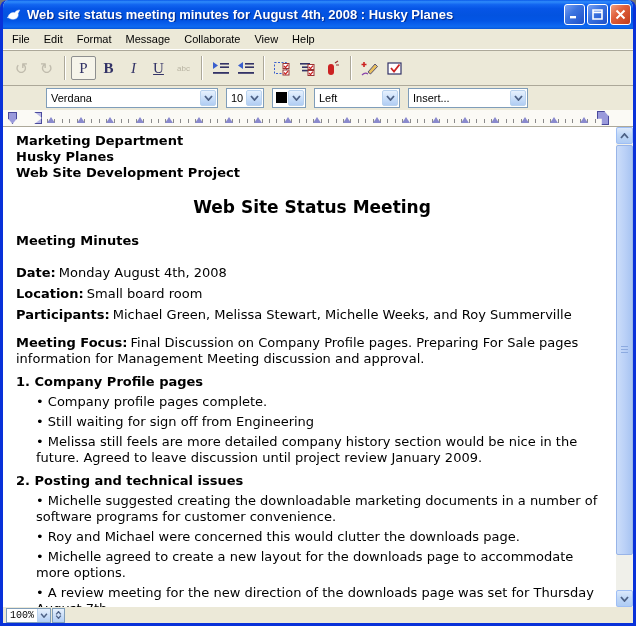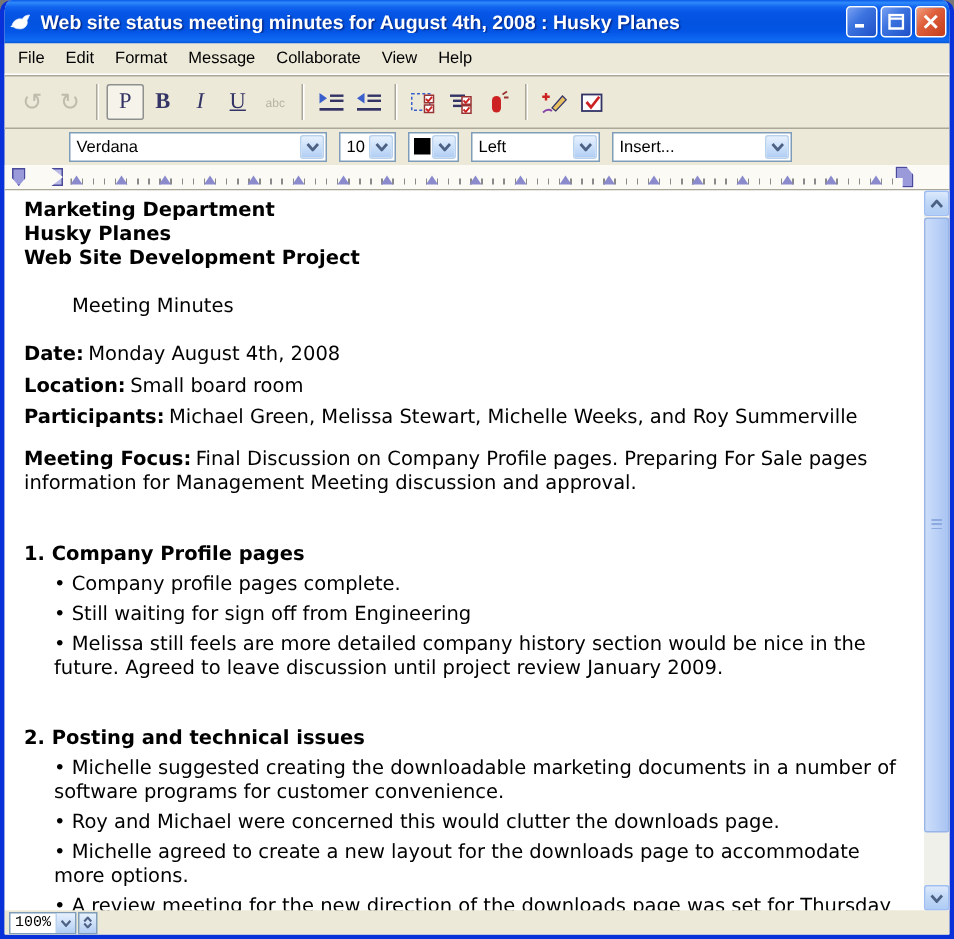--- a/index.html
+++ b/index.html
@@ -112,27 +112,27 @@
     position:absolute; top:127px; left:0; right:0; height:480px;
     background:#fff; display:flex;
   }
   .doc-content{
     width:613px; height:100%; overflow:hidden;
     font-family:"DejaVu Sans", sans-serif; font-size:13px; line-height:16px; color:#000;
     padding:6px 8px 0 13px;
   }
   .b{ font-weight:bold; }
   .doc-title{ font-size:17px; line-height:20px; font-weight:bold; text-align:center; margin-top:16px; }
-  .doc-subtitle{ font-weight:normal; margin-top:16px;margin-left:32px; }
+  .doc-subtitle{ font-weight:bold; margin-top:16px; }
   .doc-fields{ margin-top:16px; }
   .doc-field{ margin-bottom:5px; }
   .doc-field .b{ margin-right:3px; }
   .doc-focus{ margin-top:12px; }
   .doc-focus .b{ margin-right:3px; }
-  .sec-head{ font-weight:bold; margin-top:31px; }
+  .sec-head{ font-weight:bold; margin-top:7px; }
   .bullet{ padding-left:20px; margin-top:4px; }
   .bullet:first-of-type{ margin-top:6px; }
   .bullet::before{ content:"\2022\00a0"; }
 
   
   .scrollbar{ width:17px; height:100%; background:#F0F0EA; position:relative; flex:0 0 auto; }
   .sb-btn{
     position:absolute; left:0; width:17px; height:17px;
     background:linear-gradient(180deg,#DCE9FB,#C1D8F7 45%,#AFCCF4);
     border:1px solid #9EBEF5; border-radius:2px;
@@ -351,20 +351,21 @@
 
   <div class="docarea">
     <div class="doc-content">
 
         <div class="b">Marketing Department</div>
 
         <div class="b">Husky Planes</div>
 
         <div class="b">Web Site Development Project</div>
 
+      <div class="doc-title">Web Site Status Meeting</div>
       <div class="doc-subtitle">Meeting Minutes</div>
 
       <div class="doc-fields">
 
           <div class="doc-field"><span class="b">Date:</span><span>Monday August 4th, 2008</span></div>
 
           <div class="doc-field"><span class="b">Location:</span><span>Small board room</span></div>
 
           <div class="doc-field"><span class="b">Participants:</span><span>Michael Green, Melissa Stewart, Michelle Weeks, and Roy Summerville</span></div>
 

